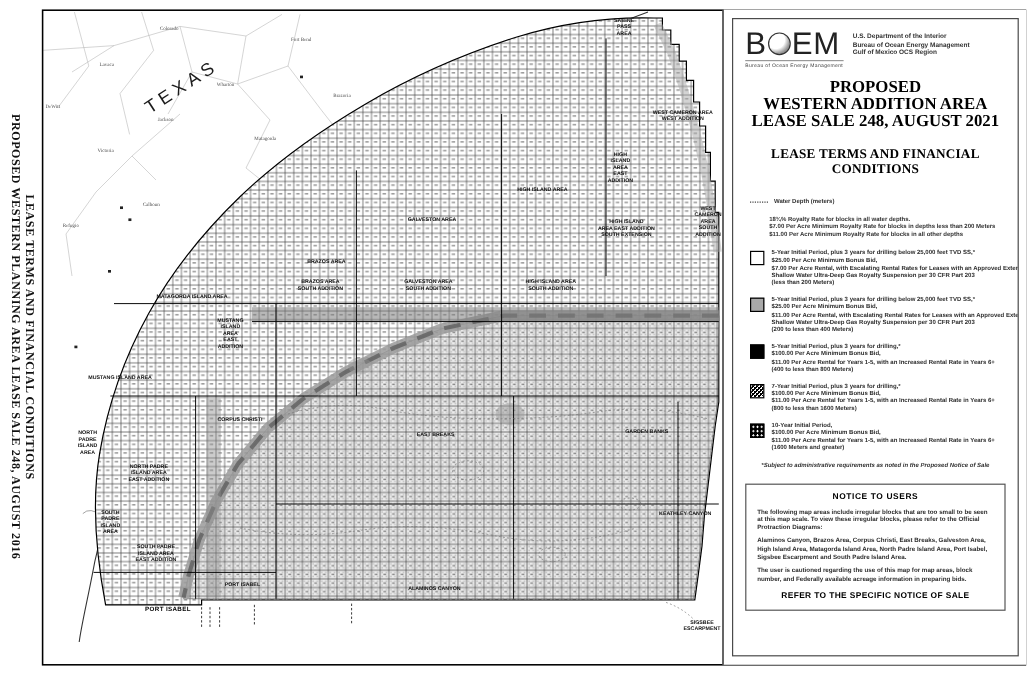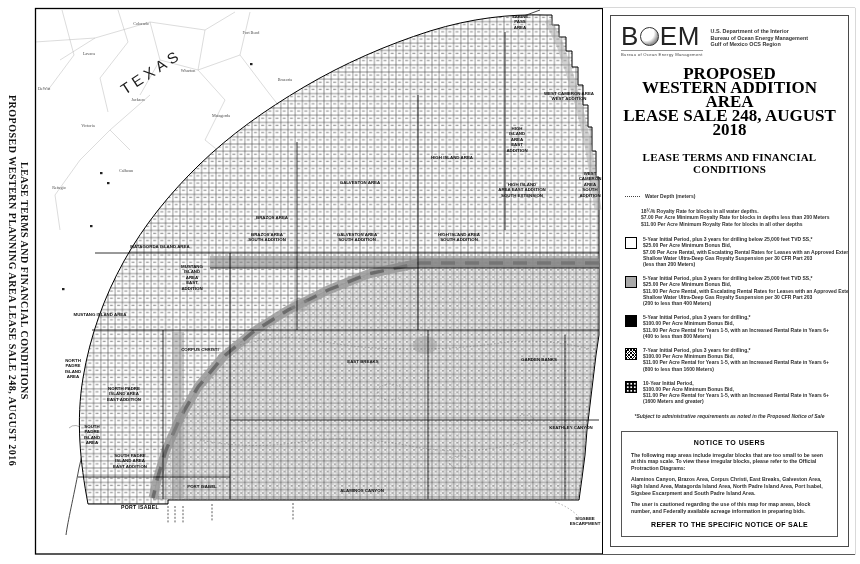--- a/index.html
+++ b/index.html
@@ -15,21 +15,21 @@
   #panel{position:absolute;left:602px;top:8px;width:253px;height:546px;background:#fff;
     border-left:1.3px solid #000;box-sizing:border-box;}
   #panel-inner{position:absolute;left:7px;top:7px;right:6px;bottom:7px;border:1px solid #4a4a4a;
     padding:6px 10px;box-sizing:border-box;overflow:hidden;}
   .hdr{display:flex;gap:8px;margin-top:2px;}
   .logo-row{display:flex;align-items:center;font-size:26px;line-height:25px;font-weight:400;color:#222;letter-spacing:.5px;}
   .moon{width:19px;height:19px;border-radius:50%;border:1.5px solid #333;box-sizing:border-box;
     background:radial-gradient(circle at 32% 30%,#fff 45%,#9a9a9a 70%,#4f4f4f 100%);margin:0 1px;}
   .logo-tagline{font-size:4.2px;color:#444;letter-spacing:.3px;border-top:.5px solid #999;margin-top:1px;padding-top:1px;}
   .agency{margin-top:4px;font-size:5.4px;font-weight:bold;line-height:6.6px;color:#333;}
-  .titles{text-align:center;font-family:"Liberation Serif",serif;font-weight:bold;font-size:17px;line-height:14px;color:#000;margin-top:10px;}
+  .titles{text-align:center;font-family:"Liberation Serif",serif;font-weight:bold;font-size:14px;line-height:14px;color:#000;margin-top:10px;}
   .subtitle{text-align:center;font-family:"Liberation Serif",serif;font-weight:bold;font-size:11px;margin-top:14px;letter-spacing:.2px;}
   .wd-row{display:flex;align-items:center;gap:5px;margin-top:18px;margin-left:4px;}
   .wd-dots{width:15px;border-top:1.6px dotted #444;}
   .wd-label{font-size:5px;font-weight:bold;color:#333;}
   .royalty{margin:9px 0 0 20px;}
   .royalty-line{font-size:5px;font-weight:bold;line-height:6.4px;color:#333;white-space:nowrap;}
   #legend-list{margin-top:9px;margin-left:4px;}
   .legend-item{display:flex;gap:6px;margin-bottom:8px;}
   .swatch{flex:0 0 auto;width:12px;height:12px;border:1px solid #000;box-sizing:border-box;margin-top:1px;}
   .sw-white{background:#fff}
@@ -190,21 +190,21 @@
         <div class="agency" id="agency-lines">
             <div class="agency-line">U.S. Department of the Interior</div>
             <div class="agency-line">Bureau of Ocean Energy Management</div>
             <div class="agency-line">Gulf of Mexico OCS Region</div>
           </div>
       </div>
 
       <div class="titles" id="title-lines">
           <div class="title-line">PROPOSED</div>
           <div class="title-line">WESTERN ADDITION AREA</div>
-          <div class="title-line">LEASE SALE 248, AUGUST 2018</div>
+          <div class="title-line">LEASE SALE 248, AUGUST 2021</div>
         </div>
       <div class="subtitle">LEASE TERMS AND FINANCIAL CONDITIONS</div>
 
       <div class="wd-row">
         <span class="wd-dots"></span>
         <span class="wd-label">Water Depth (meters)</span>
       </div>
 
       <div class="royalty" id="royalty-lines">
           <div class="royalty-line">18¾% Royalty Rate for blocks in all water depths.</div>

